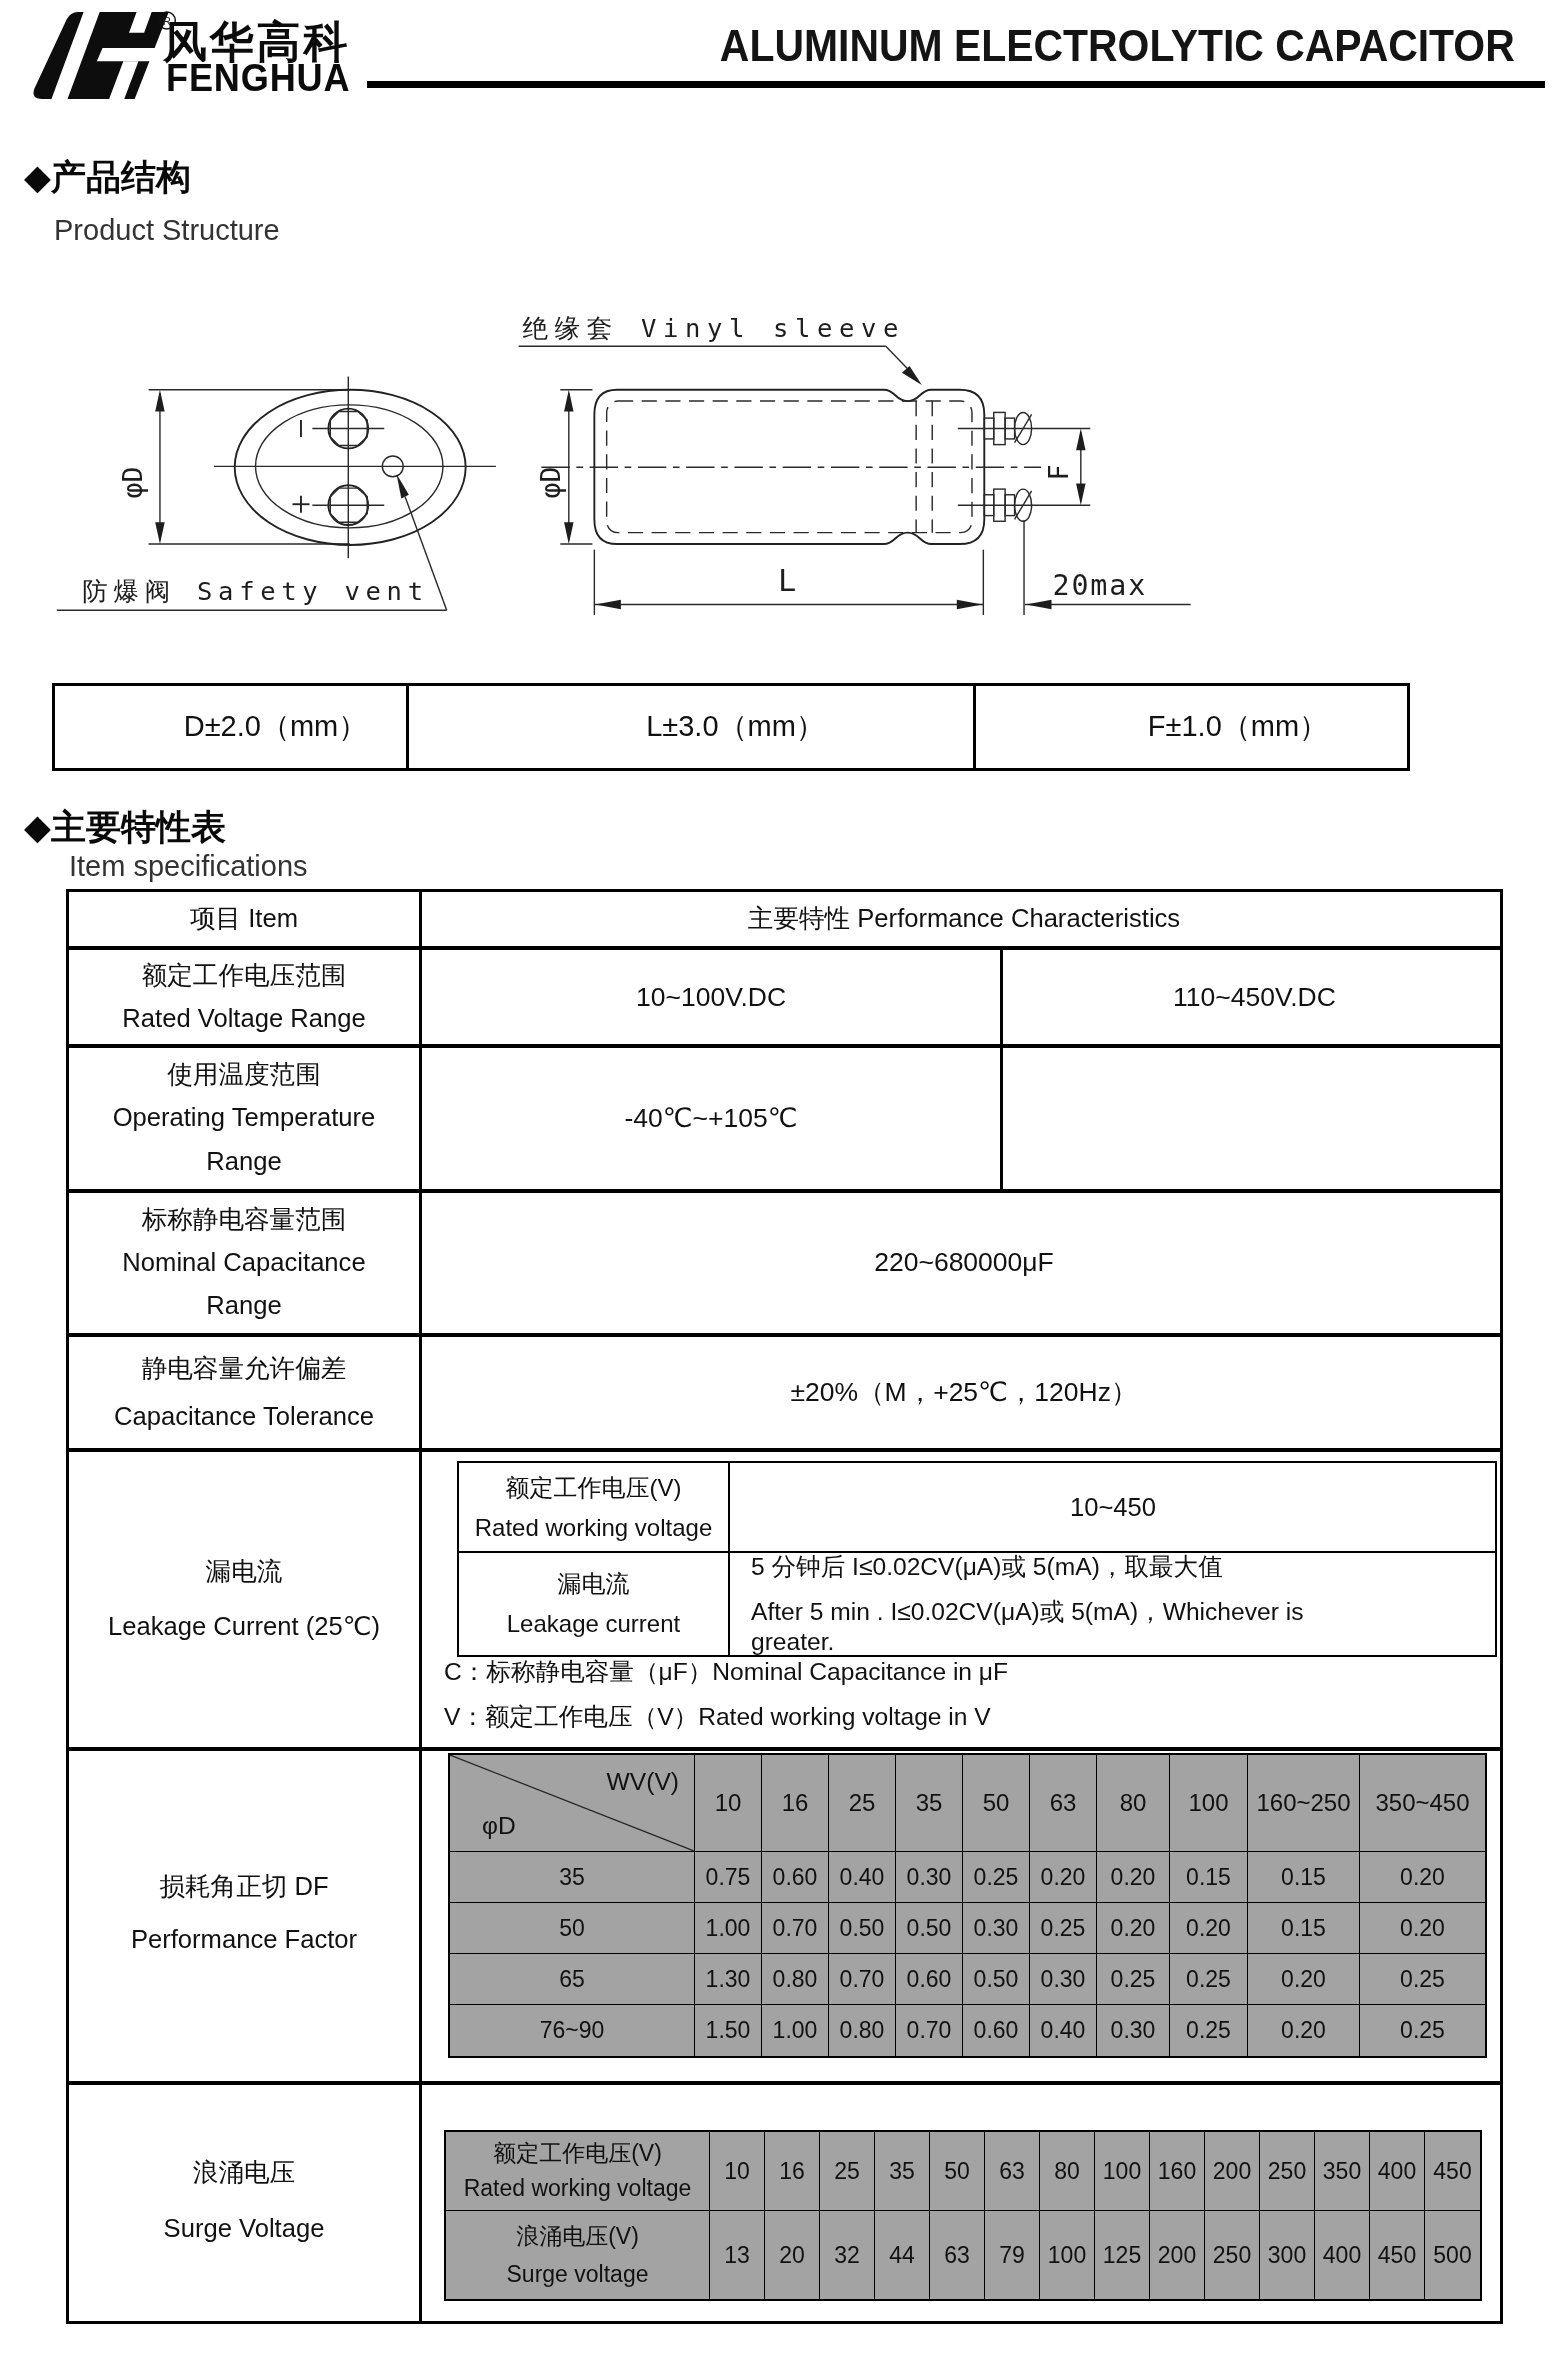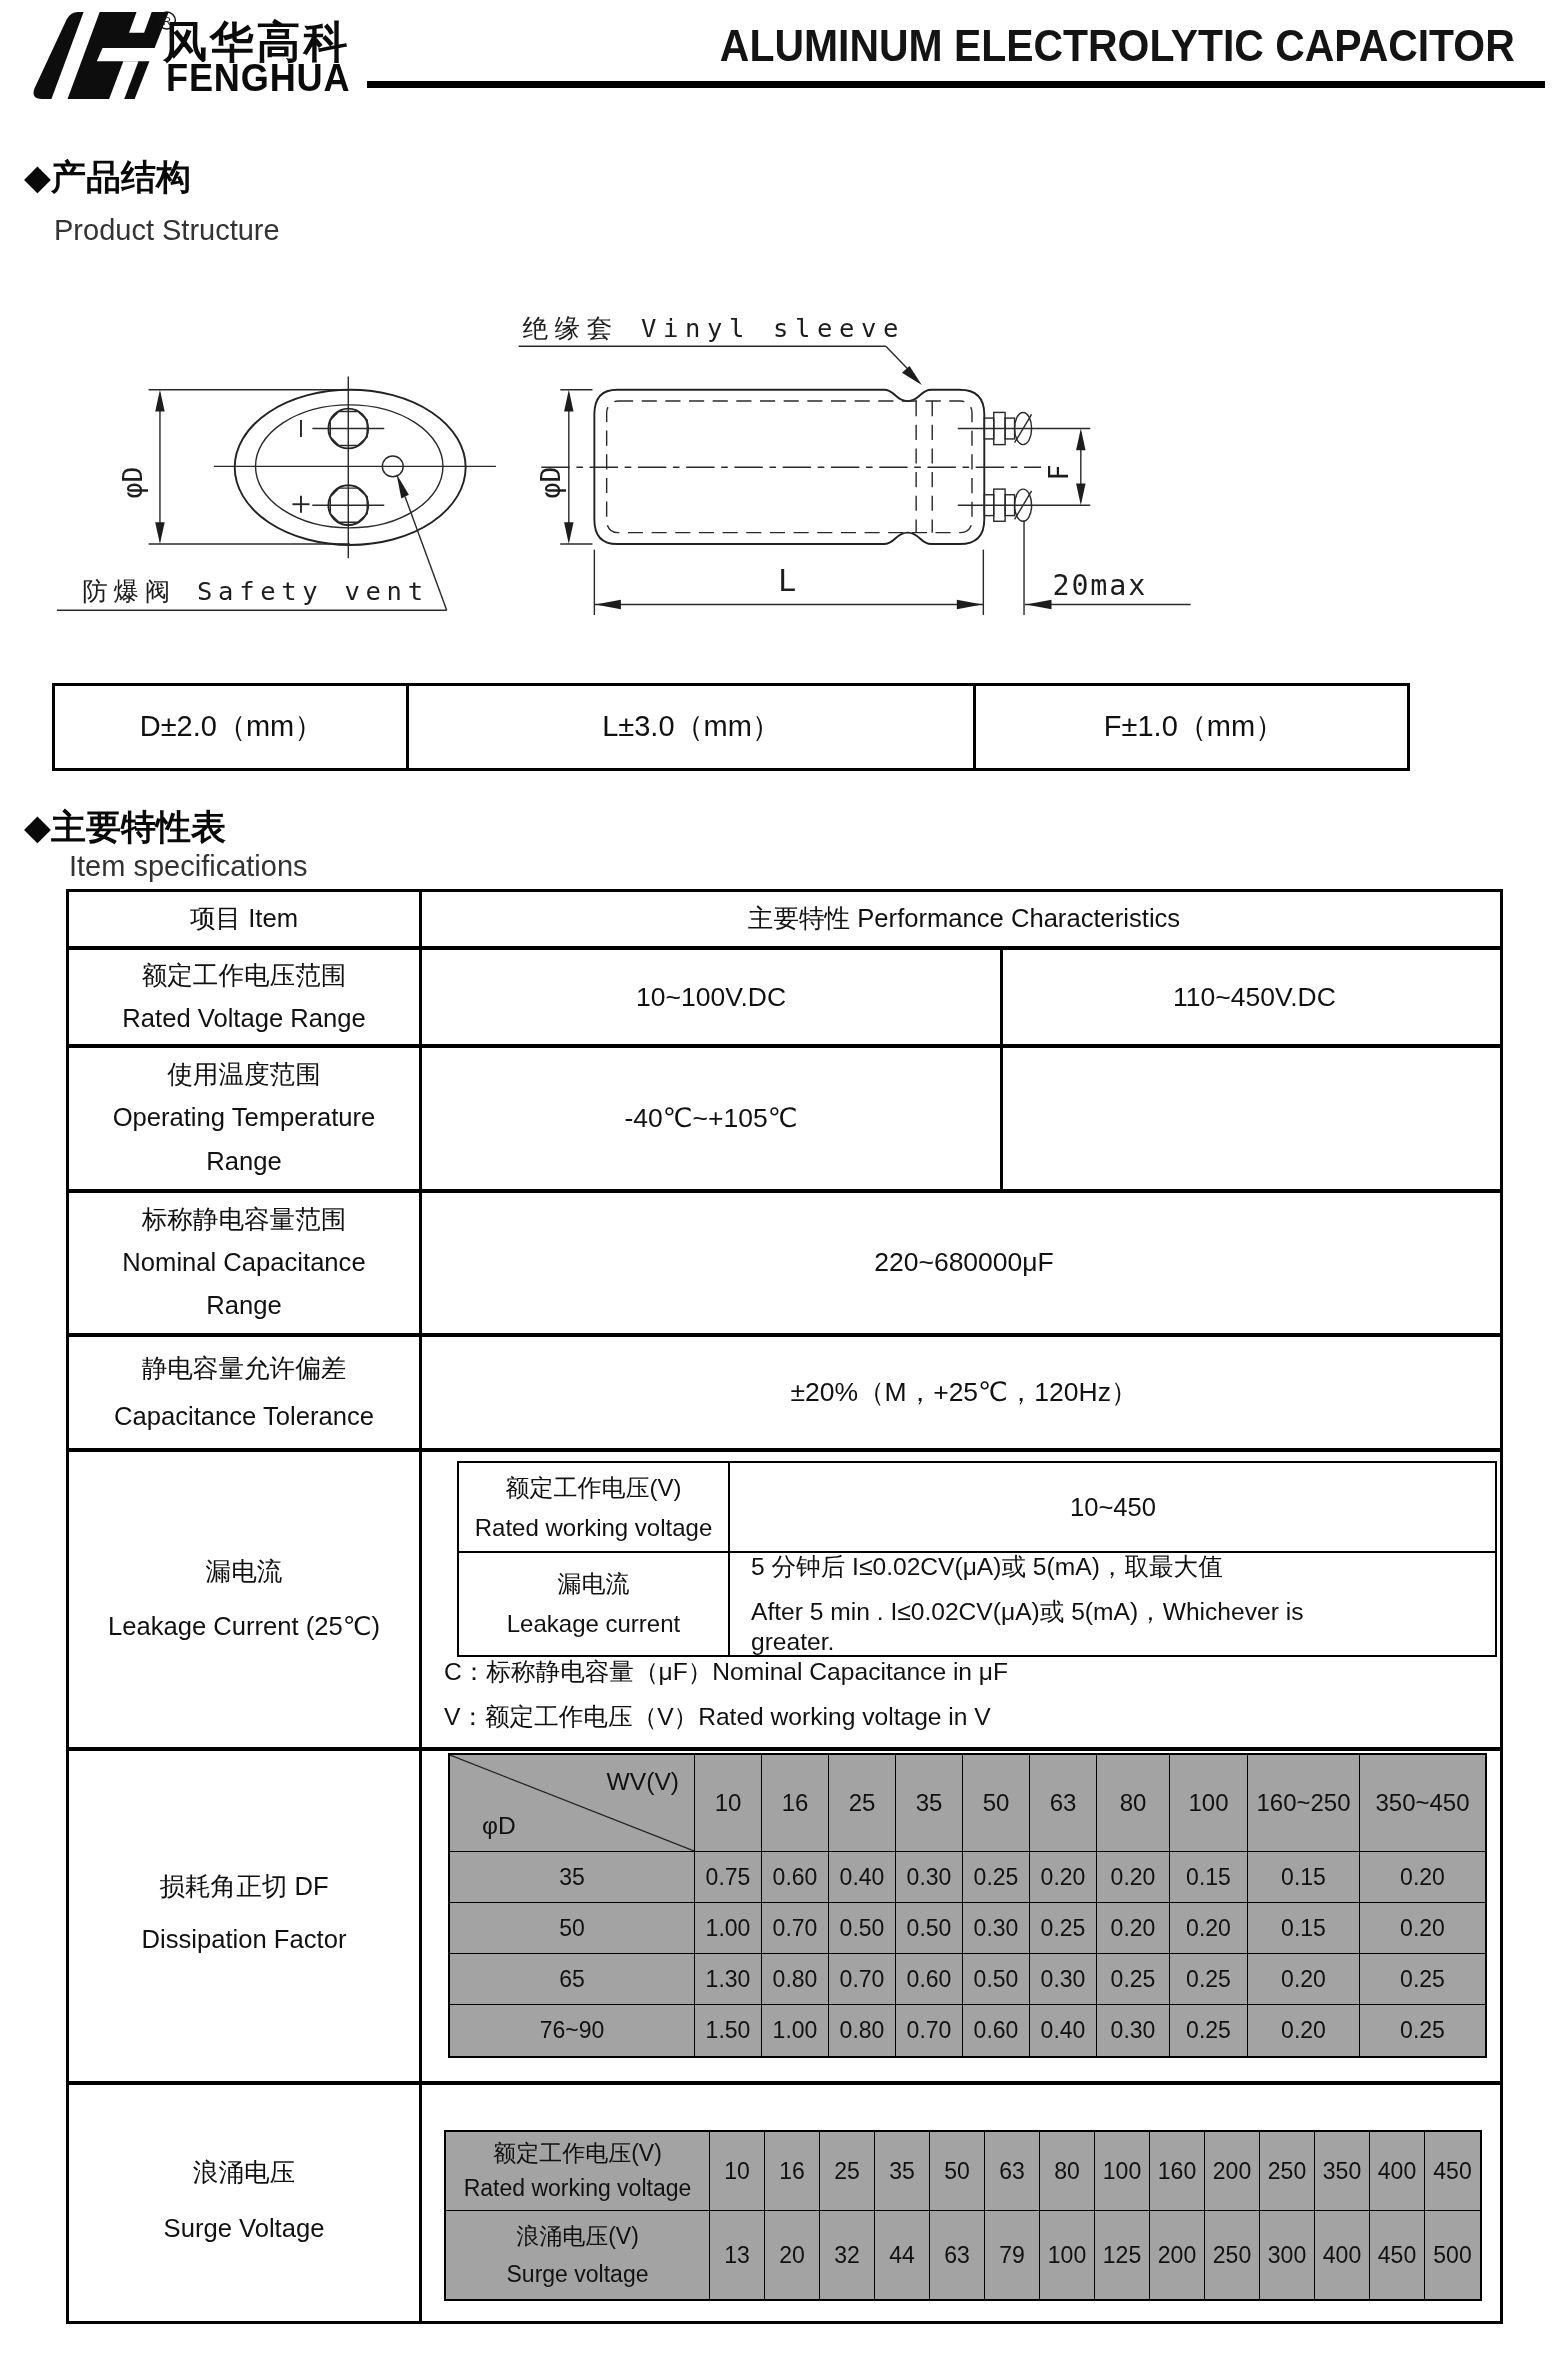--- a/index.html
+++ b/index.html
@@ -17,21 +17,21 @@
   .logo-zh{position:absolute;left:163px;top:13.2px;font-size:44px;font-weight:bold;letter-spacing:2.8px;color:#0b0b0b;}
   .logo-en{position:absolute;left:166px;top:57px;font-size:38px;font-weight:bold;letter-spacing:0.9px;color:#0b0b0b;transform:scaleX(.95);transform-origin:left;}
   .doc-title{position:absolute;top:21px;right:46px;font-size:44px;font-weight:bold;white-space:nowrap;
              transform:scaleX(.93);transform-origin:right center;color:#141414;}
   .hrule{position:absolute;left:367px;top:81px;width:1178px;height:6.6px;background:#000;}
   
   .sec-zh{position:absolute;font-size:35px;font-weight:bold;color:#090909;}
   .sec-en{position:absolute;font-size:29px;color:#333;}
   
   .dlf{left:52px;top:683px;width:1358px;height:88px;border:3.8px solid #000;}
-  .dlf .cell{position:absolute;top:0;height:100%;font-size:29px;}
+  .dlf .cell{position:absolute;top:0;height:100%;font-size:29px;margin-left:44px;}
   .vdiv,.hdiv{position:absolute;background:#000;}
   
   .mtable{left:66px;top:889px;width:1437px;height:1435px;border:3.8px solid #000;}
   .mcell{position:absolute;box-sizing:border-box;font-size:25.6px;line-height:1.25;}
   .val{font-size:26.5px;}
   .leak-box{position:absolute;left:388px;top:569px;width:1036px;height:192px;border:2.8px solid #000;}
   .lb-cell{position:absolute;box-sizing:border-box;font-size:24px;}
   .lb-lines{justify-content:center;gap:9.5px;}
   .note{position:absolute;left:375px;font-size:24.6px;white-space:nowrap;}
   .grid{position:absolute;display:grid;border:2.8px solid #000;background:#a3a3a3;}
@@ -217,21 +217,21 @@
       <div class="lb-cell" style="left:271px;top:90px;width:616px;height:100px;display:flex;flex-direction:column;justify-content:center;gap:11.4px;padding-left:21px;font-size:24.6px;">
         <span>5 分钟后 I≤0.02CV(μA)或 5(mA)，取最大值</span>
         <span>After 5 min . I≤0.02CV(μA)或 5(mA)，Whichever is greater.</span>
       </div>
     </div>
     <div class="note" style="top:808px;">V：额定工作电压（V）Rated working voltage in V</div>
     <div class="note" style="top:763px;">C：标称静电容量（μF）Nominal Capacitance in μF</div>
 
     <div class="mcell colc" style="left:0;top:857px;width:350px;height:328px;justify-content:center;gap:21px;">
       <span>损耗角正切 DF</span>
-      <span>Dissipation Factor</span>
+      <span>Performance Factor</span>
     </div>
     <div class="grid" id="df-grid">
         <div class="g-cell corner">
           <svg viewBox="0 0 100 100" preserveAspectRatio="none">
             <line x1="0" y1="0" x2="100" y2="100" stroke="#222" stroke-width="1.2" vector-effect="non-scaling-stroke"></line>
           </svg>
           <span class="c-top">WV(V)</span>
           <span class="c-bot">φD</span>
         </div>
         <div class="g-cell g-head">10</div>

